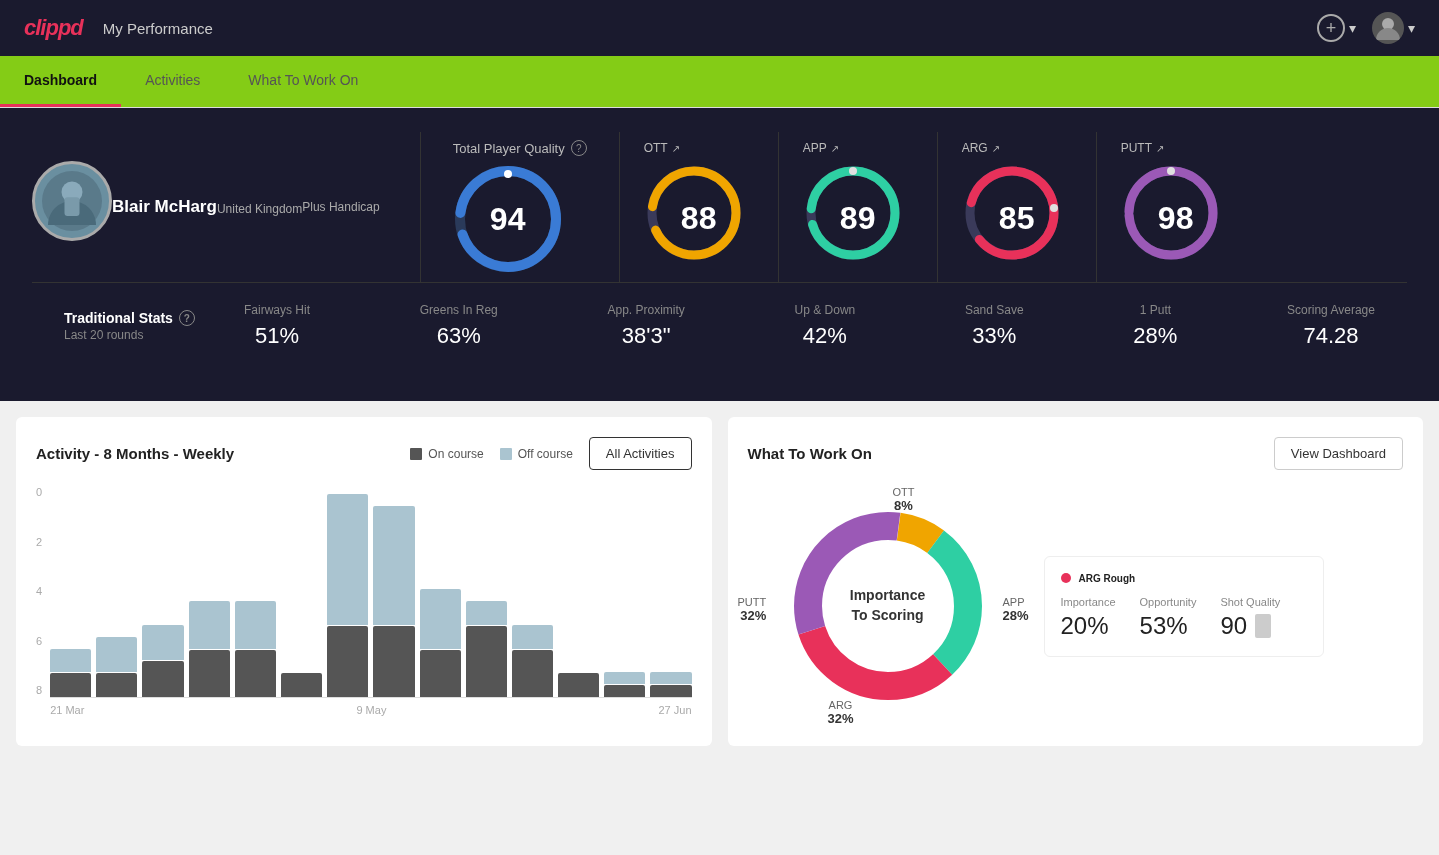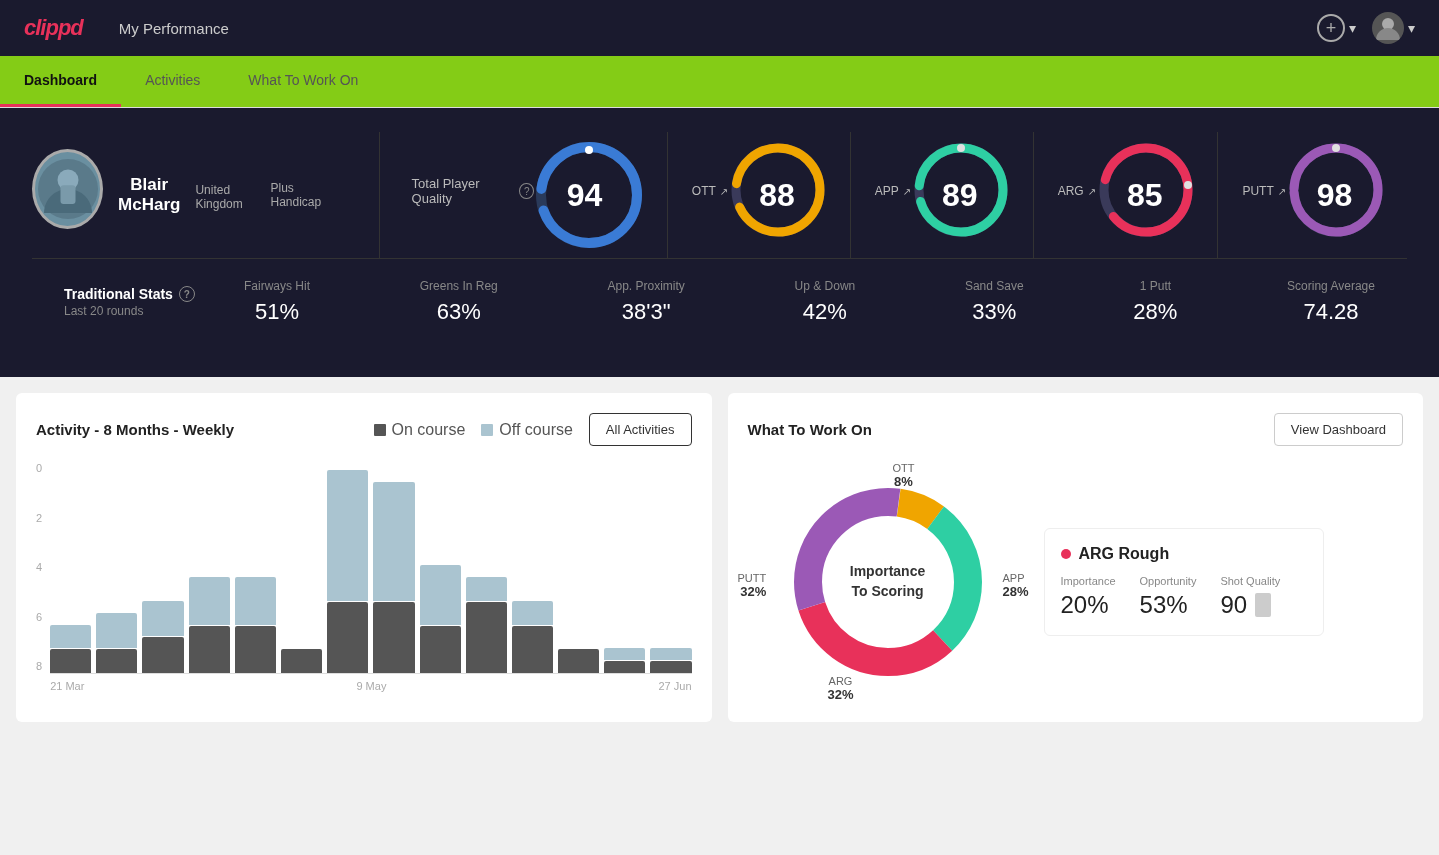--- a/index.html
+++ b/index.html
@@ -7,21 +7,21 @@
 
     
     .header {
       background: #1a1a2e;
       display: flex;
       align-items: center;
       justify-content: space-between;
       padding: 0 24px;
       height: 56px;
     }
-    .header-left { display: flex; align-items: center; gap: 36px; }
+    .header-left { display: flex; align-items: center; gap: 20px; }
     .logo { color: #e8315a; font-size: 22px; font-weight: bold; font-style: italic; letter-spacing: -1px; }
     .header-title { color: #ccc; font-size: 15px; }
     .header-right { display: flex; align-items: center; gap: 16px; }
     .header-btn { background: none; border: none; color: #ccc; cursor: pointer; font-size: 14px; display: flex; align-items: center; gap: 4px; }
     .circle-plus {
       width: 28px; height: 28px; border: 2px solid #aaa; border-radius: 50%;
       display: flex; align-items: center; justify-content: center; font-size: 18px; color: #aaa;
     }
     .avatar-circle {
       width: 32px; height: 32px; border-radius: 50%; background: #555;
@@ -90,21 +90,21 @@
       color: #bbb;
       margin-bottom: 8px;
     }
     .help-icon {
       width: 16px; height: 16px; border: 1px solid #888; border-radius: 50%;
       display: flex; align-items: center; justify-content: center;
       font-size: 10px; color: #888;
     }
     .score-card {
       display: flex;
-      flex-direction: row;
+      flex-direction: column;
       justify-content: center;
       padding: 8px 24px;
       border-left: 1px solid #333;
       min-width: 120px;
     }
     .score-card:first-child { border-left: none; padding-left: 0; }
     .score-card-label {
       font-size: 12px;
       color: #bbb;
       margin-bottom: 8px;
@@ -164,21 +164,21 @@
       flex: 1;
     }
     .panel-header {
       display: flex;
       align-items: center;
       justify-content: space-between;
       margin-bottom: 16px;
     }
     .panel-title { font-size: 15px; font-weight: 600; color: #222; }
     .legend { display: flex; gap: 16px; align-items: center; }
-    .legend-item { display: flex; align-items: center; gap: 6px; font-size: 16px; color: #555; }
+    .legend-item { display: flex; align-items: center; gap: 6px; font-size: 12px; color: #555; }
     .legend-dot { width: 12px; height: 12px; border-radius: 1px; }
 
     .view-btn {
       border: 1px solid #ccc;
       background: #fff;
       padding: 8px 16px;
       font-size: 13px;
       cursor: pointer;
       color: #333;
       border-radius: 4px;
@@ -253,21 +253,21 @@
     }
     .info-card-header {
       display: flex;
       align-items: center;
       gap: 8px;
       margin-bottom: 12px;
     }
     .info-card-dot {
       width: 10px; height: 10px; border-radius: 50%; background: #e8315a;
     }
-    .info-card-title { font-size: 16px; font-weight: 600; color: #222; }
+    .info-card-title { font-size: 10px; font-weight: 600; color: #222; }
     .info-card-metrics { display: flex; gap: 24px; margin-top: 8px; }
     .info-metric { text-align: left; }
     .info-metric-label { font-size: 11px; color: #888; margin-bottom: 4px; }
     .info-metric-value { font-size: 24px; font-weight: 400; color: #222; display: flex; align-items: center; gap: 4px; }
     .shot-quality-bar {
       width: 16px; height: 24px; background: #ccc; border-radius: 2px; display: inline-block; margin-left: 4px;
     }
 
     .all-activities-btn {
       border: 1px solid #333;

